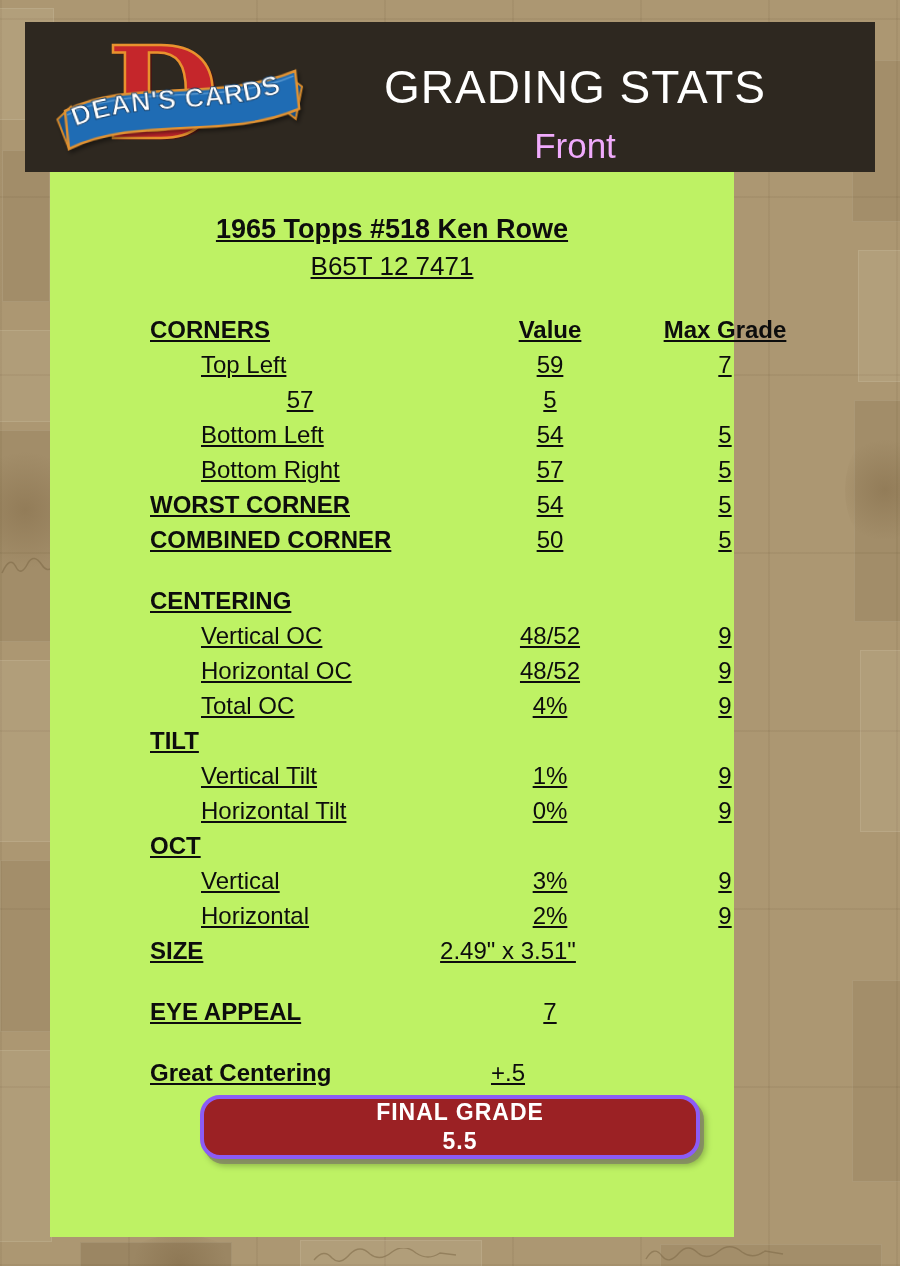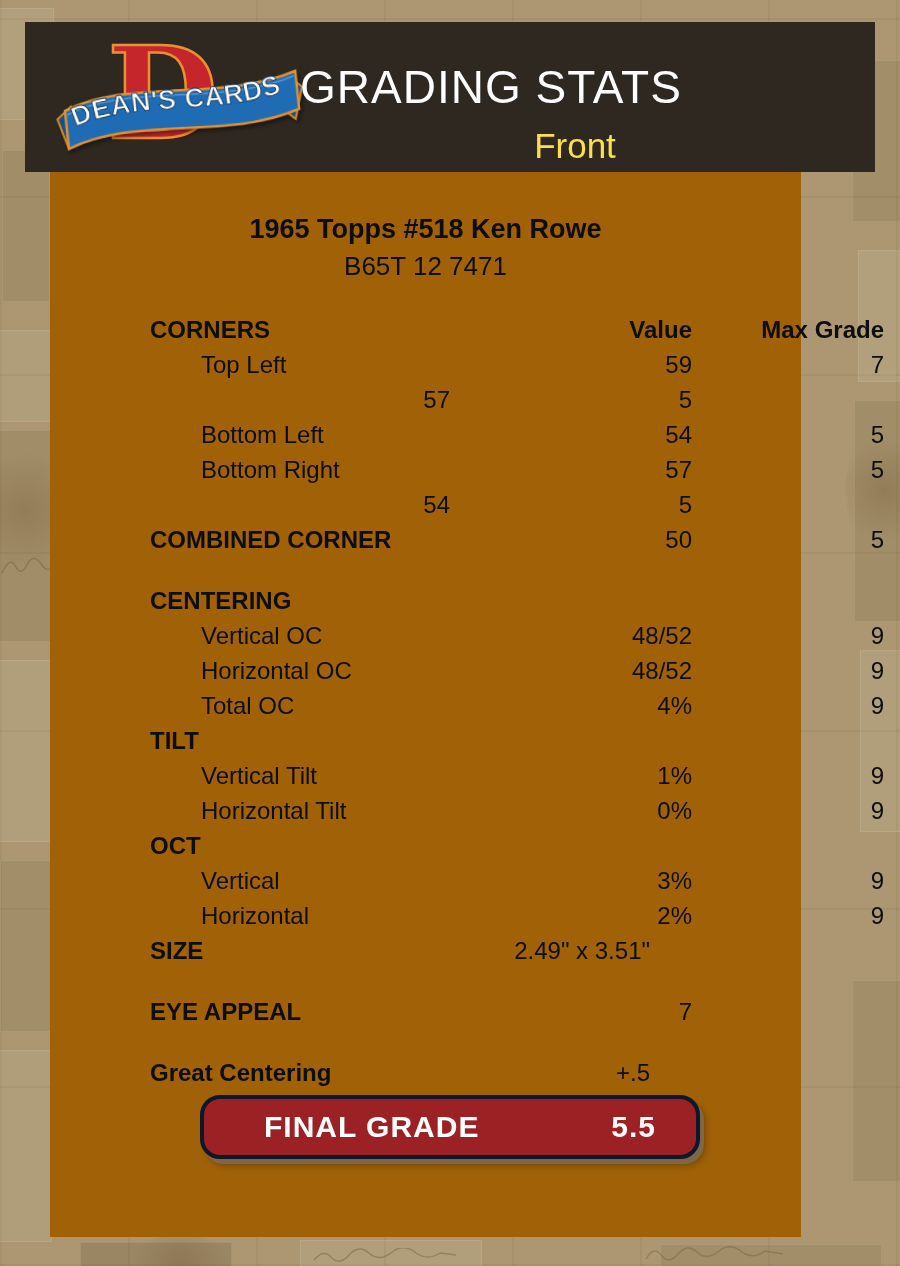--- a/index.html
+++ b/index.html
@@ -32,56 +32,58 @@
     -webkit-text-stroke:2.5px #e8922e;
     text-shadow:3px 2px 0 rgba(90,10,12,0.55);
   }
   .logo-banner{
     position:absolute;left:0px;top:36px;width:250px;height:90px;
     transform:rotate(-3deg);
     filter:drop-shadow(2px 3px 2px rgba(0,0,0,0.45));
   }
   .hdr-title{
     position:absolute;left:275px;top:38px;width:550px;
-    color:#ffffff;font-size:46px;letter-spacing:1px;white-space:nowrap;
+    text-align:center;color:#ffffff;font-size:46px;letter-spacing:1px;white-space:nowrap;
   }
   .hdr-sub{
     position:absolute;left:275px;top:104px;width:550px;
-    text-align:center;color:#fde047;font-size:35px;
+    text-align:center;color:#f0abfc;font-size:35px;
   }
   
   .panel{
-    position:absolute;left:50px;top:172px;width:751px;height:1065px;
-    background:#a16207;
+    position:absolute;left:50px;top:172px;width:684px;height:1065px;
+    background:#bef264;
+    text-decoration:underline;
   }
   .card-title{margin:40px 0 0 0;text-align:center;font-size:27px;font-weight:bold;line-height:34px;}
   .card-serial{margin:4px 0 0 0;text-align:center;font-size:26px;line-height:32px;}
   
   .stats{margin-top:30px;}
   .srow{
     display:grid;grid-template-columns:300px 200px 150px;
-    padding-left:100px;height:35px;align-items:center;font-size:24px;gap:42px;
-  }
-  .srow .val,.srow .max{text-align:right;}
+    padding-left:100px;height:35px;align-items:center;font-size:24px;
+  }
+  .srow .val,.srow .max{text-align:center;}
   .head{font-weight:bold;}
   .lblbold .lbl{font-weight:bold;}
   .indent .lbl{padding-left:51px;}
   .gap{margin-top:26px;}
   .shiftval .val{position:relative;left:-42px;}
   
   .final-grade{
     position:absolute;left:150px;top:923px;width:500px;height:64px;
     box-sizing:border-box;
     background:#9b2124;
-    border:4px solid #0f172a;border-radius:20px;
+    border:4px solid #8b5cf6;border-radius:20px;
     box-shadow:4px 5px 0 rgba(125,118,106,0.65), 6px 7px 6px rgba(0,0,0,0.25);
     display:flex;align-items:center;justify-content:space-between;
     padding:0 40px 0 60px;
-    color:#ffffff;font-weight:bold;font-size:30px;letter-spacing:1px;
+    color:#ffffff;font-weight:bold;font-size:23px;letter-spacing:1px;
     cursor:pointer;
+    flex-direction:column;
   }
 </style>
 </head>
 <body>
 
 <div class="bg">
   <div class="bgc" style="left:-18px;top:8px;width:70px;height:110px;background:rgba(255,250,235,0.08);"></div>
   <div class="bgc" style="left:2px;top:150px;width:46px;height:150px;background:rgba(80,60,30,0.10);"></div>
   <div class="bgc" style="left:-8px;top:330px;width:58px;height:90px;background:rgba(255,250,235,0.06);"></div>
   <div class="bgc" style="left:-4px;top:430px;width:56px;height:210px;background:rgba(90,70,40,0.12);"></div>
@@ -153,20 +155,21 @@
       <span class="lbl">Bottom Left</span>
       <span class="val">54</span>
       <span class="max">5</span>
     </div>
     <div class="srow indent">
       <span class="lbl">Bottom Right</span>
       <span class="val">57</span>
       <span class="max">5</span>
     </div>
     <div class="srow lblbold">
+      <span class="lbl">WORST CORNER</span>
       <span class="val">54</span>
       <span class="max">5</span>
     </div>
     <div class="srow lblbold">
       <span class="lbl">COMBINED CORNER</span>
       <span class="val">50</span>
       <span class="max">5</span>
     </div>
     <div class="srow lblbold gap">
       <span class="lbl">CENTERING</span>

